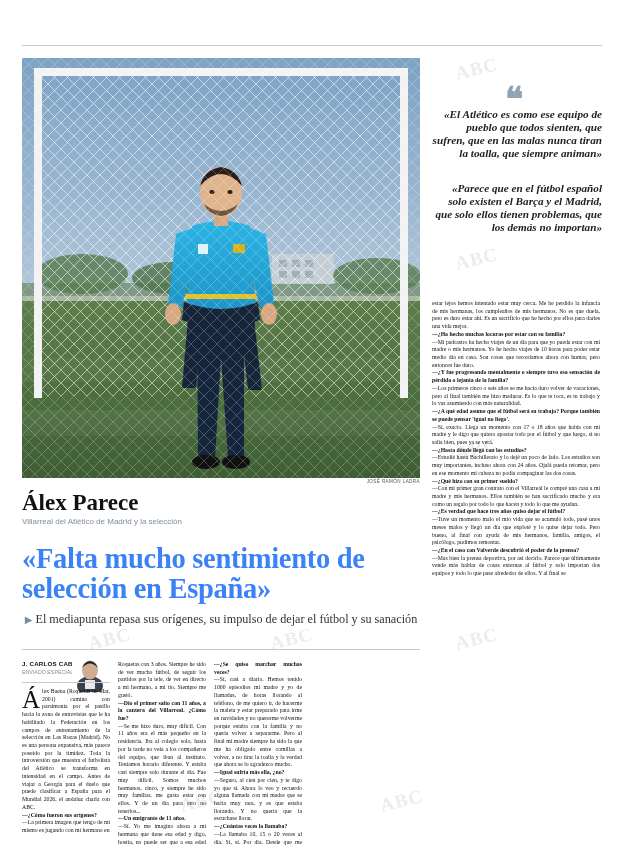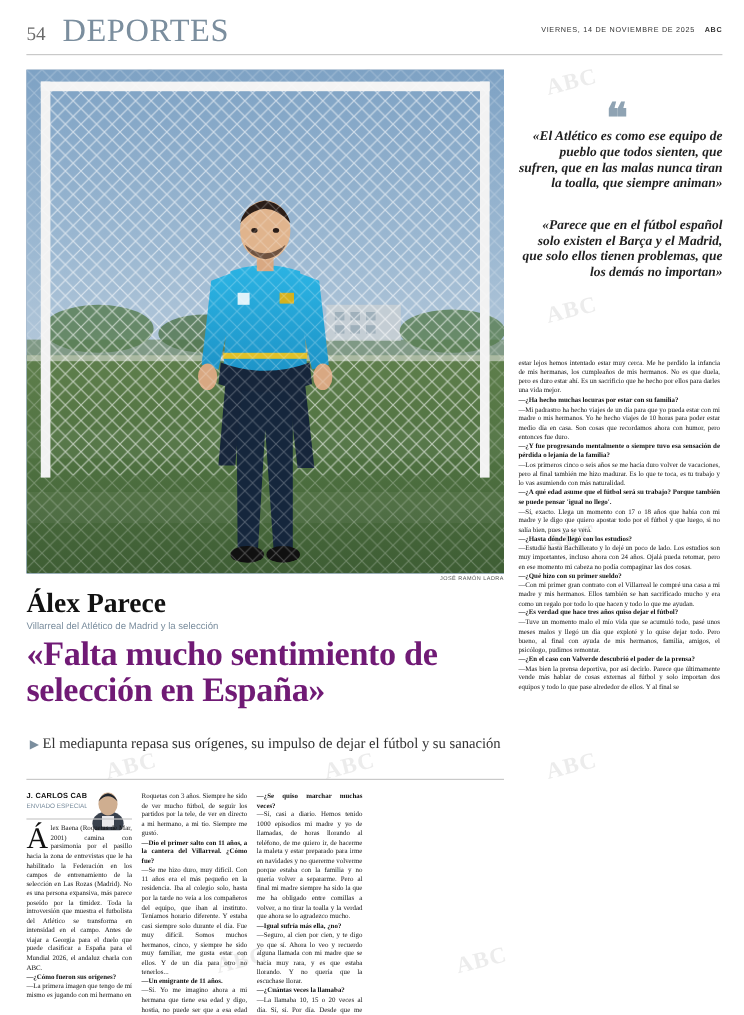--- a/index.html
+++ b/index.html
@@ -120,27 +120,27 @@
     position: absolute;
     left: 22px;
     top: 517px;
     font-family: "Liberation Sans", sans-serif;
     font-size: 8px;
     color: #7b8e9e;
   }
   .headline {
     position: absolute;
     left: 22px;
-    top: 531px;
+    top: 544px;
     width: 400px;
     font-family: "Liberation Serif", serif;
     font-weight: bold;
     font-size: 28.5px;
     line-height: 1.06;
-    color: #701a75;
+    color: #3b82f6;
     letter-spacing: -0.3px;
   }
   .subhead {
     position: absolute;
     left: 22px;
     top: 612px;
     width: 398px;
     font-family: "Liberation Serif", serif;
     font-size: 12.2px;
     line-height: 1.22;
@@ -278,27 +278,20 @@
   <div class="wm" style="left:455px; top:248px;">ABC</div>
   <div class="wm" style="left:88px;  top:438px;">ABC</div>
   <div class="wm" style="left:270px; top:438px;">ABC</div>
   <div class="wm" style="left:455px; top:438px;">ABC</div>
   <div class="wm" style="left:88px;  top:628px;">ABC</div>
   <div class="wm" style="left:270px; top:628px;">ABC</div>
   <div class="wm" style="left:455px; top:628px;">ABC</div>
   <div class="wm" style="left:180px; top:790px;">ABC</div>
   <div class="wm" style="left:380px; top:790px;">ABC</div>
 
-  <div class="masthead">
-    <div class="folio">54</div>
-    <div class="section-title">DEPORTES</div>
-    <div class="dateline">
-      <span>VIERNES, 14 DE NOVIEMBRE DE 2025</span><span class="abc">ABC</span>
-    </div>
-  </div>
   <div class="rule-top"></div>
 
   <div class="photo">
     <svg width="398" height="420" viewBox="0 0 398 420" xmlns="http://www.w3.org/2000/svg">
       <defs>
         <linearGradient id="sky" x1="0" y1="0" x2="0" y2="1">
           <stop offset="0%" stop-color="#7ea2c4"></stop>
           <stop offset="60%" stop-color="#9db9d2"></stop>
           <stop offset="100%" stop-color="#b9cbdb"></stop>
         </linearGradient>

